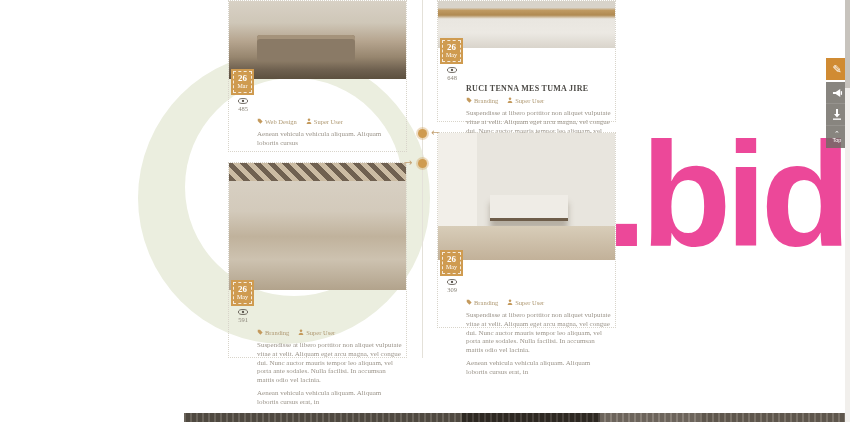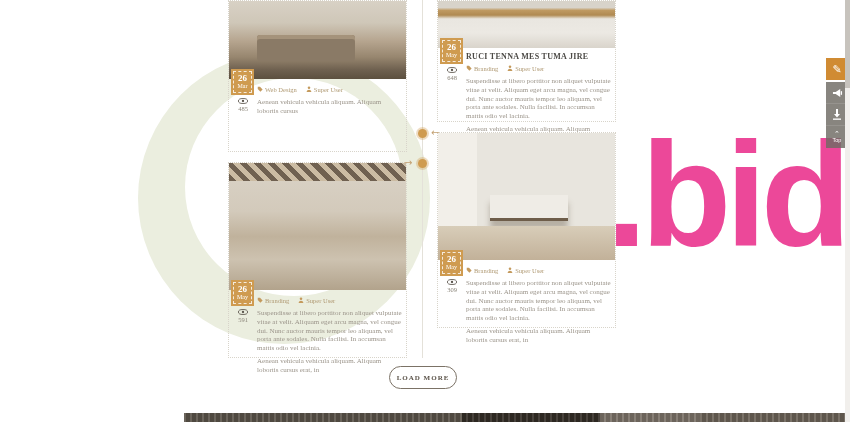--- a/index.html
+++ b/index.html
@@ -26,21 +26,21 @@
   
   .post { position:absolute; width:179px; border:1px dotted #d8d4ca; background:transparent; z-index:1; }
   .post .img { position:relative; width:100%; overflow:hidden; }
   .badge { position:absolute; left:2px; width:23px; height:26px; background:#cf9b50;
     outline:1px dashed rgba(255,255,255,.8); outline-offset:-3px;
     display:flex; flex-direction:column; align-items:center; justify-content:center; z-index:3; }
   .badge .d { color:#fff; font-size:9px; font-weight:bold; line-height:9px; }
   .badge .m { color:#fff; font-size:6px; line-height:7px; }
   .views { position:absolute; left:2px; width:24px; text-align:center; color:#8b857a; font-size:6.5px; z-index:3; }
   .views svg { display:block; margin:0 auto 1px auto; }
-  .pbody { margin-left:28px; padding:4px 4px 0 0; }
+  .pbody { margin-left:28px; padding:4px 4px 0 0;margin-top:32px; }
   .pbody h3 { font-size:8px; font-weight:bold; color:#4c4a46; letter-spacing:.3px; line-height:10px; }
   .meta { display:flex; gap:9px; align-items:center; height:10px; margin-top:1px; }
   .mi { display:flex; gap:2px; align-items:center; font-size:6.5px; color:#b09a74; font-style:normal; }
   .mi em { font-style:normal; }
   .pbody p { margin-top:4px; font-size:7px; line-height:8.8px; color:#9b948a; }
 
   
   .img1 { height:78px;
     background:linear-gradient(180deg,#d8d1c5 0%,#cfc7b8 28%,#b5a48e 52%,#97866f 72%,#6f6150 88%,#5c503f 100%); }
   .img2 { height:47px;
@@ -235,21 +235,20 @@
               <path d="M.8 8c.3-2 1.7-3 3.2-3s2.9 1 3.2 3z" fill="#c49a5d"></path>
             </svg>
           <em>Super User</em>
         </span>
       </div>
       <p>Suspendisse at libero porttitor non aliquet vulputate vitae at velit. Aliquam eget arcu magna, vel congue dui. Nunc auctor mauris tempor leo aliquam, vel porta ante sodales. Nulla facilisi. In accumsan mattis odio vel lacinia.</p>
       <p>Aenean vehicula vehicula aliquam. Aliquam lobortis cursus erat, in</p>
     </div>
   </article>
 
-  <button class="loadmore">LOAD MORE</button>
 
   <div class="strip"></div>
 
   <div class="fab fab-brush">
     <span>✎</span>
   </div>
   <div class="fab fab-stack">
     <div class="fab-cell">
       <svg width="11" height="10" viewBox="0 0 12 11">
           <path d="M1 4.5h3L9 1v9L4 6.5H1z" fill="#fff"></path>

